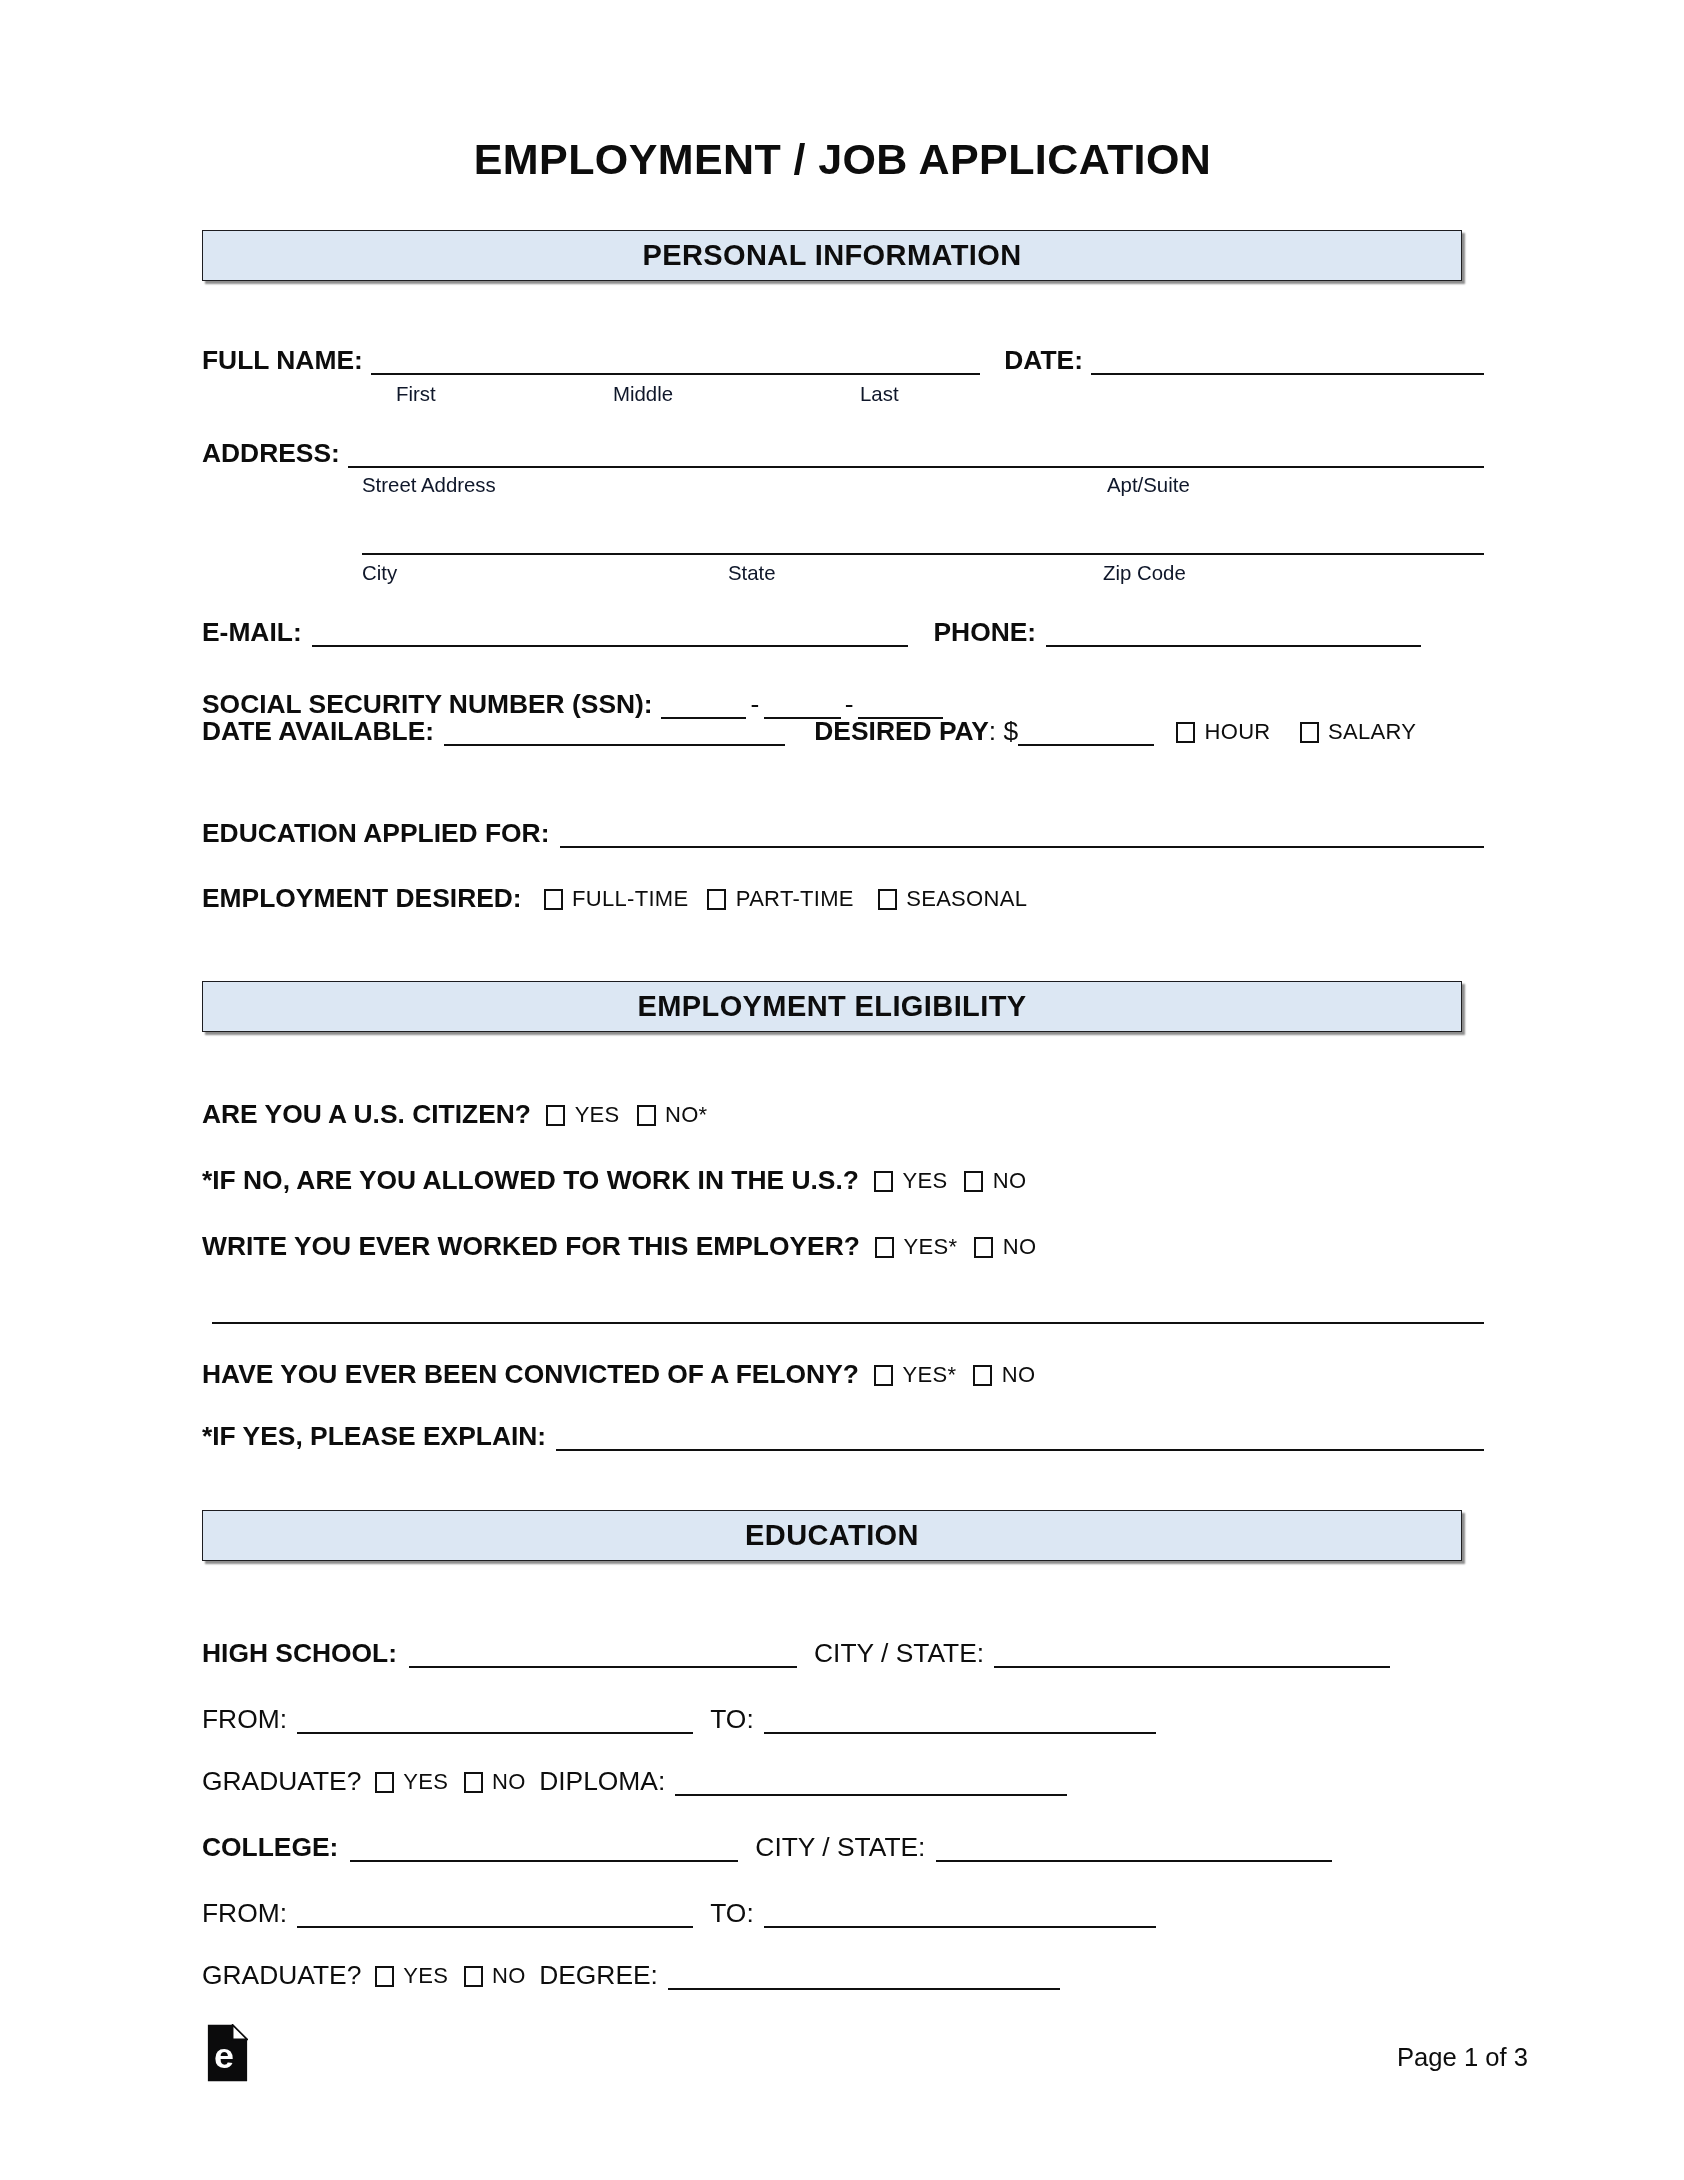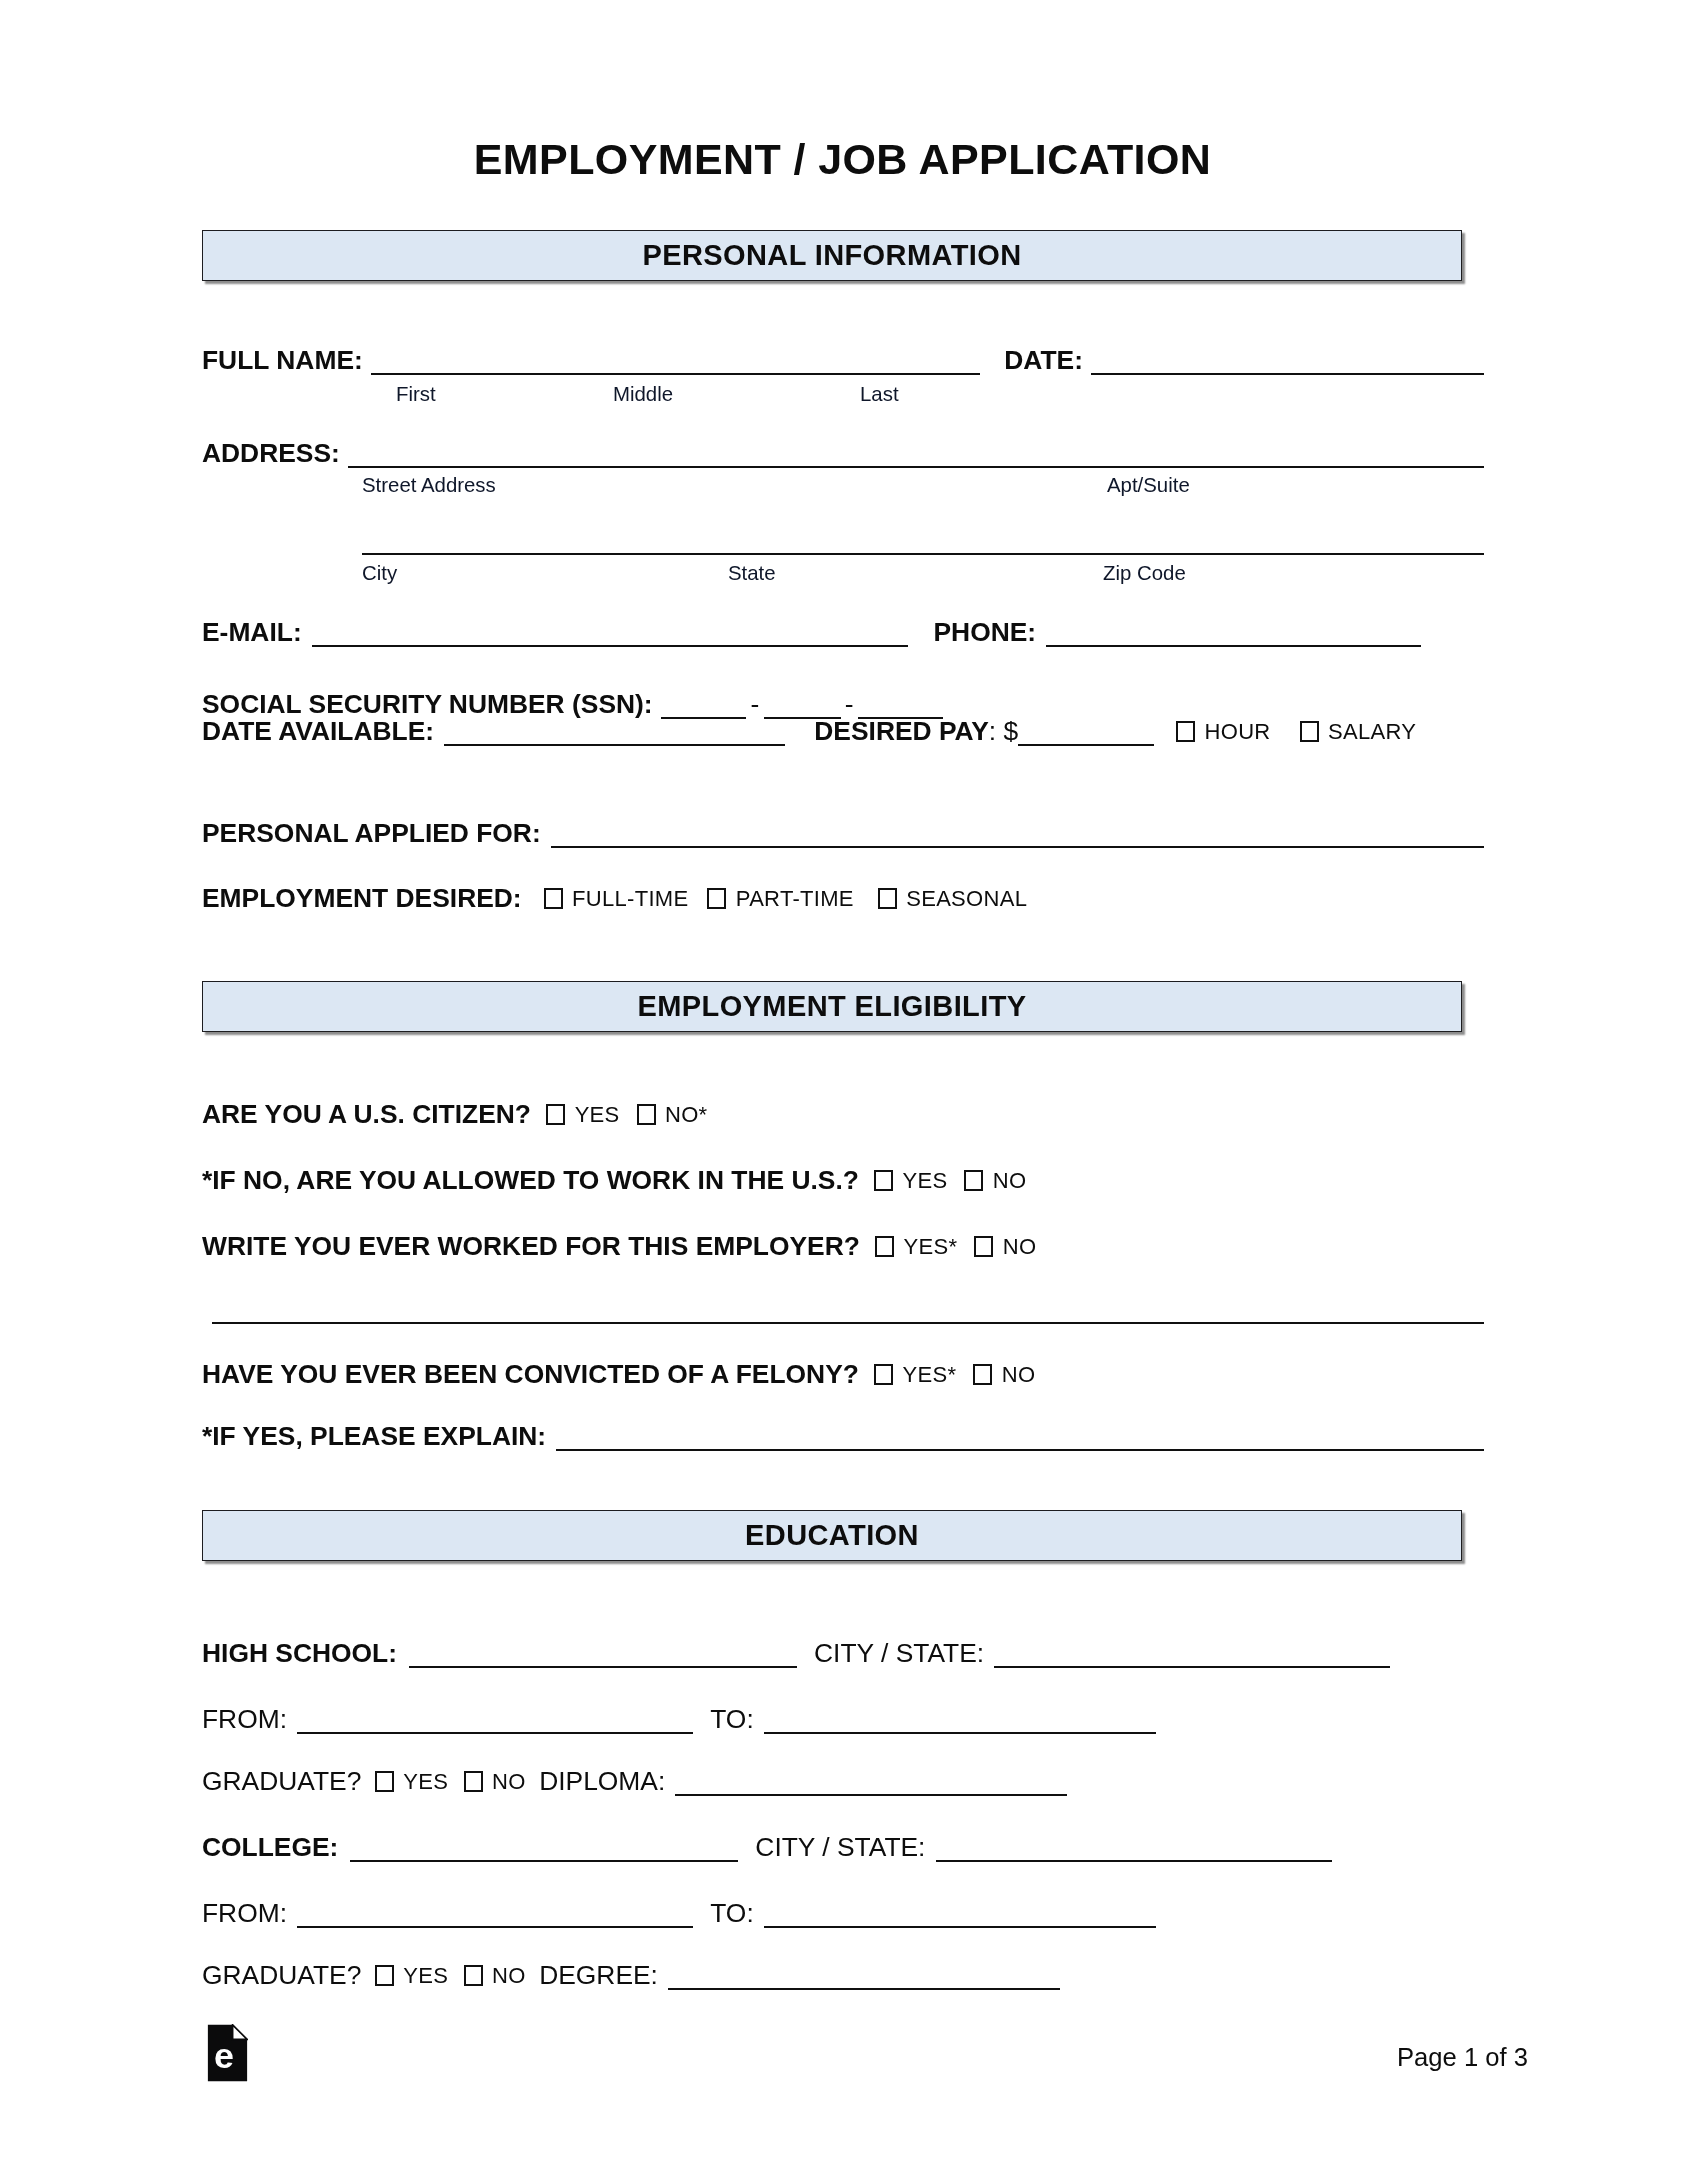--- a/index.html
+++ b/index.html
@@ -27,21 +27,21 @@
   }
   .lbl { font-size:26.4px; font-weight:bold; white-space:nowrap; line-height:1.15; }
   .lbl-reg { font-size:26.4px; font-weight:normal; white-space:nowrap; line-height:1.15; }
   .blank {
     display:inline-block; height:32px;
     border-bottom:2.6px solid var(--line-color,#101010);
   }
   .grow { flex:1 1 auto; }
   .subrow { position:absolute; left:202px; width:1282px; height:25.6px; }
   .sub { position:absolute; font-size:20.4px; color:#0f172a; white-space:nowrap; }
-  .opt { display:inline-flex; align-items:center; gap:9.4px; margin-bottom:3.4px; white-space:nowrap; }
+  .opt { display:inline-flex; align-items:flex-end; gap:9.4px; margin-bottom:3.4px; white-space:nowrap; }
   .opt-label { font-size:22px; line-height:1; letter-spacing:0.3px; }
   .cb {
     width:19px; height:20.4px; background:#fff;
     border:2.1px solid #101010; display:inline-block; flex:0 0 auto;
   }
   .hyph { font-size:26.4px; line-height:1.15; margin:0 4.3px; }
   .sep { font-size:26.4px; font-weight:normal; line-height:1.15; white-space:pre; }
   .logo { position:absolute; left:207px; top:2024px; width:41px; height:58px; }
   .page-num { position:absolute; top:2043px; left:1397px; font-size:25.6px; }.ml10{margin-left:8.5px}.ml12{margin-left:10.2px}.ml14{margin-left:12px}
   .ml16{margin-left:13.6px}.ml18{margin-left:15.3px}.ml20{margin-left:17px}.ml22{margin-left:19px}
@@ -114,21 +114,21 @@
     <span class="cb"></span>
     <span class="opt-label">HOUR</span>
   </span>
   <span class="opt ml24">
     <span class="cb"></span>
     <span class="opt-label">SALARY</span>
   </span>
 </div>
 
 <div class="row" style="top:814px">
-  <span class="lbl">PERSONAL APPLIED FOR:</span>
+  <span class="lbl">EDUCATION APPLIED FOR:</span>
   <span class="blank grow ml12"></span>
 </div>
 
 <div class="row" style="top:879px">
   <span class="lbl">EMPLOYMENT DESIRED:</span>
   <span class="opt ml26">
     <span class="cb"></span>
     <span class="opt-label">FULL-TIME</span>
   </span>
   <span class="opt ml22">

